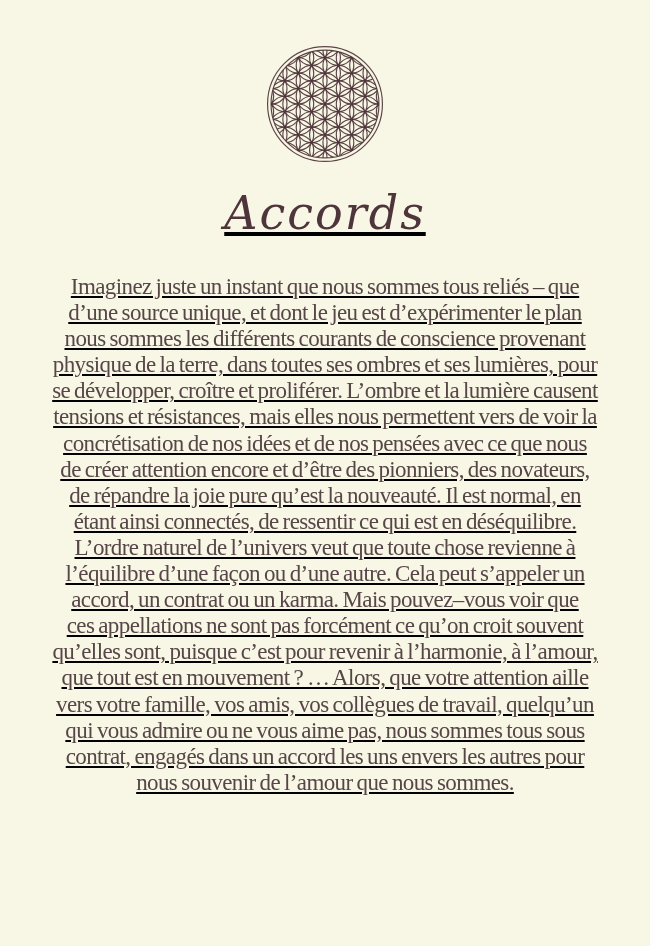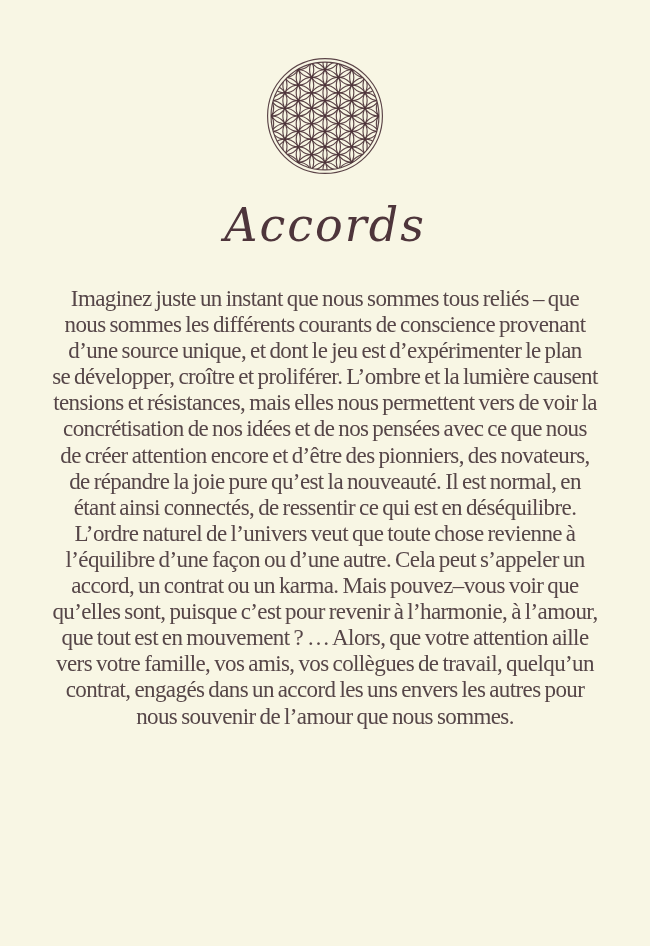--- a/index.html
+++ b/index.html
@@ -18,21 +18,22 @@
     background:var(--bg);
     font-family:"Liberation Serif", serif;
   }
   .page{
     width:650px;
     height:946px;
     display:flex;
     flex-direction:column;
     align-items:center;
     box-sizing:border-box;
-    padding-top:58px;
+    padding-top:46px;
+    text-decoration:underline;
   }
   .symbol{
     width:116px;
     height:116px;
     flex:0 0 auto;
   }
   .symbol svg{
     width:116px;
     height:116px;
     display:block;
@@ -158,31 +159,34 @@
           <circle cx="115.18" cy="-13.30" r="26.6"></circle>
           <circle cx="115.18" cy="13.30" r="26.6"></circle>
         </g>
       </svg>
   </div>
 
   <h1 class="title">Accords</h1>
 
   <div class="paragraph" id="paragraph">
       <div class="line">Imaginez juste un instant que nous sommes tous reliés – que</div>
+      <div class="line">d’une source unique, et dont le jeu est d’expérimenter le plan</div>
       <div class="line">nous sommes les différents courants de conscience provenant</div>
-      <div class="line">d’une source unique, et dont le jeu est d’expérimenter le plan</div>
+      <div class="line">physique de la terre, dans toutes ses ombres et ses lumières, pour</div>
       <div class="line">se développer, croître et proliférer. L’ombre et la lumière causent</div>
       <div class="line">tensions et résistances, mais elles nous permettent vers de voir la</div>
       <div class="line">concrétisation de nos idées et de nos pensées avec ce que nous</div>
       <div class="line">de créer attention encore et d’être des pionniers, des novateurs,</div>
       <div class="line">de répandre la joie pure qu’est la nouveauté. Il est normal, en</div>
       <div class="line">étant ainsi connectés, de ressentir ce qui est en déséquilibre.</div>
       <div class="line">L’ordre naturel de l’univers veut que toute chose revienne à</div>
       <div class="line">l’équilibre d’une façon ou d’une autre. Cela peut s’appeler un</div>
       <div class="line">accord, un contrat ou un karma. Mais pouvez–vous voir que</div>
+      <div class="line">ces appellations ne sont pas forcément ce qu’on croit souvent</div>
       <div class="line">qu’elles sont, puisque c’est pour revenir à l’harmonie, à l’amour,</div>
       <div class="line">que tout est en mouvement ? … Alors, que votre attention aille</div>
       <div class="line">vers votre famille, vos amis, vos collègues de travail, quelqu’un</div>
+      <div class="line">qui vous admire ou ne vous aime pas, nous sommes tous sous</div>
       <div class="line">contrat, engagés dans un accord les uns envers les autres pour</div>
       <div class="line">nous souvenir de l’amour que nous sommes.</div>
     </div>
 
 </div>
 
 </body></html>

